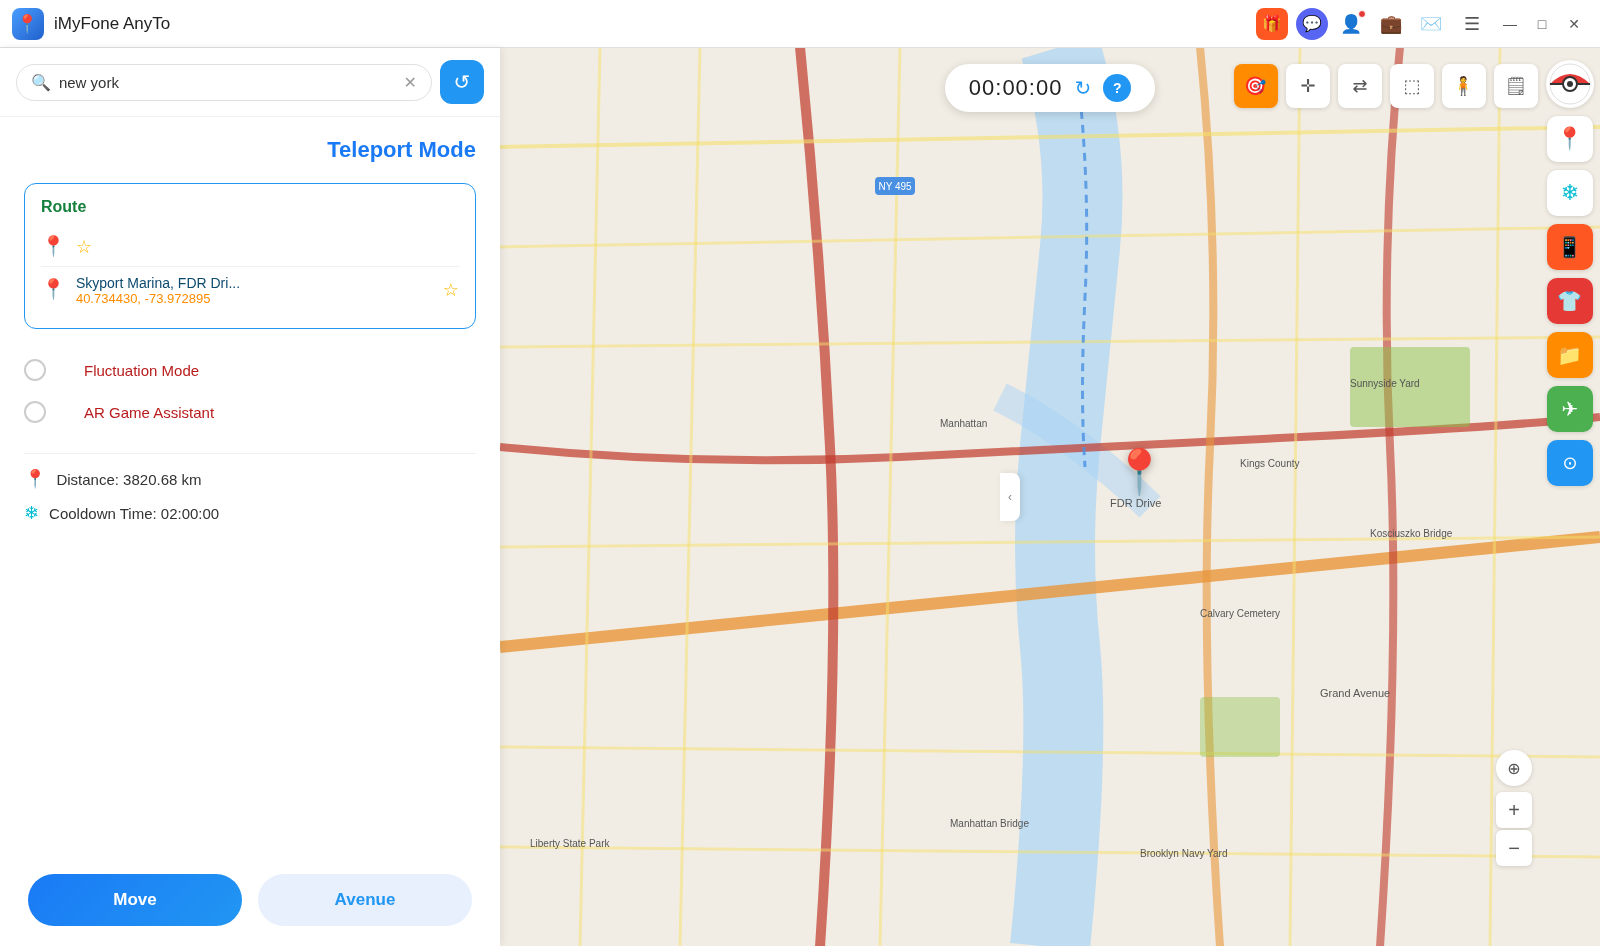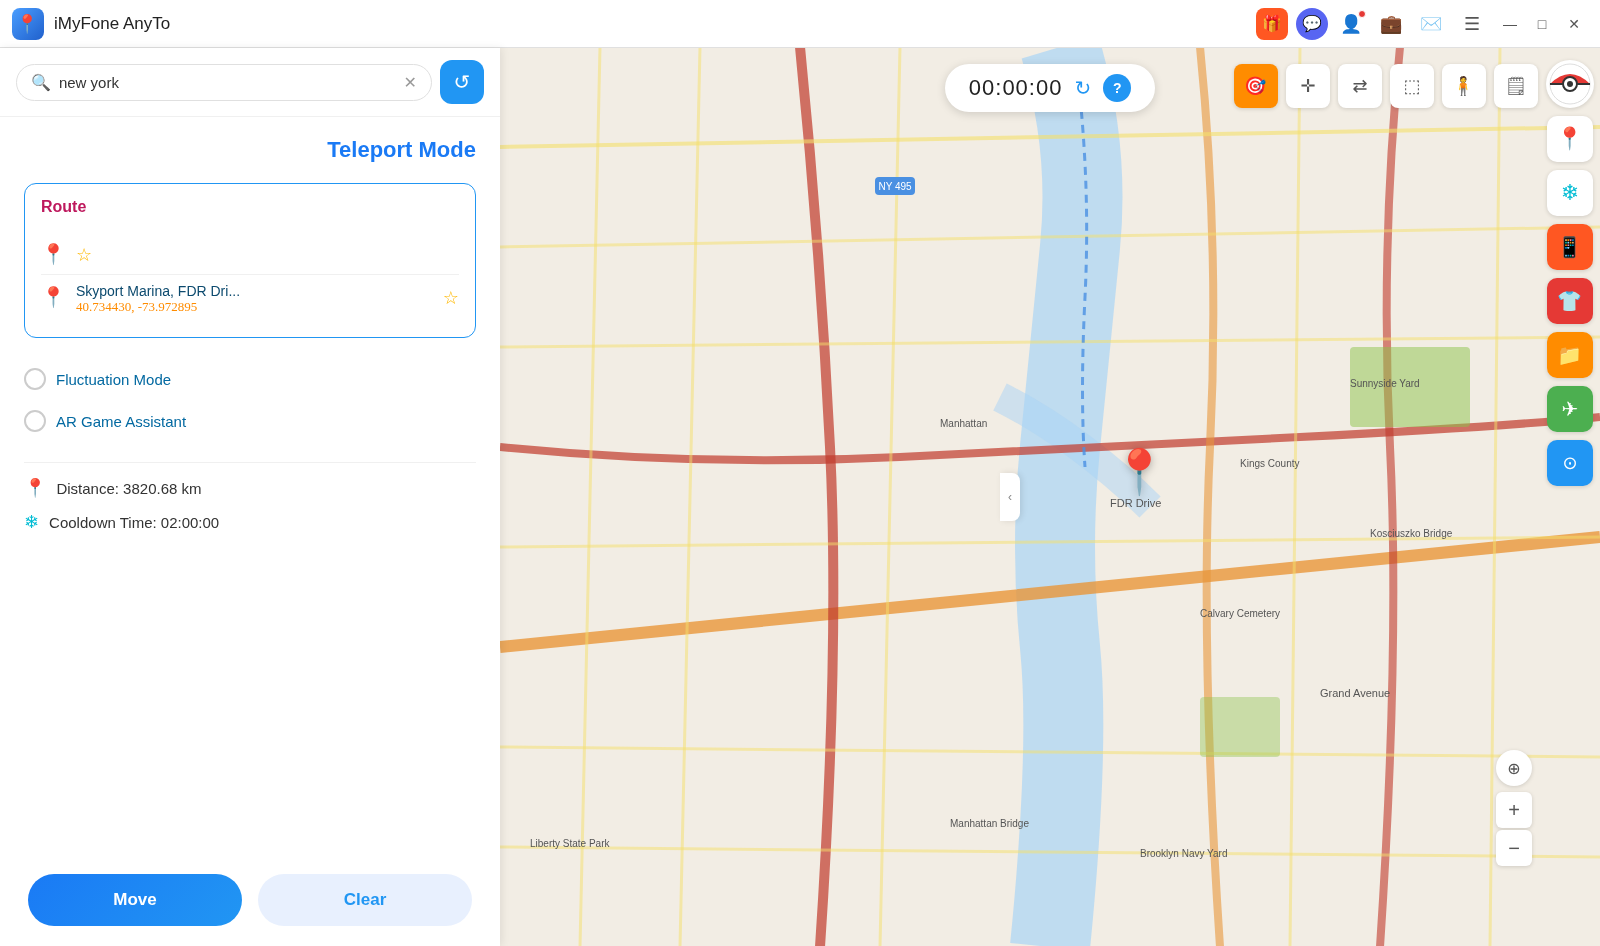--- a/index.html
+++ b/index.html
@@ -177,52 +177,52 @@
       margin-bottom: 20px;
     }
 
     
     .route-box {
       border: 1.5px solid #2196f3;
       border-radius: 12px;
       padding: 14px 16px;
       margin-bottom: 20px;
     }
-    .route-label { font-size: 16px; font-weight: 600; color: #be185d; margin-bottom: 16px; }
+    .route-label { font-size: 16px; font-weight: 600; color: #15803d; margin-bottom: 8px; }
     .route-item {
       display: flex;
       align-items: flex-start;
       gap: 10px;
       padding: 8px 0;
     }
     .route-item + .route-item { border-top: 1px solid #f0f0f0; }
     .route-pin { font-size: 20px; margin-top: 2px; }
     .route-pin.blue { color: #1a7af5; }
     .route-pin.orange { color: #ff8c00; }
     .route-info { flex: 1; }
     .route-name { font-size: 14px; font-weight: 500; color: #222; }
     .route-name.orange { color: #0c4a6e; }
     .route-coords { font-size: 13px; color: #999; }
-    .route-coords.orange { color: #ff8c00; font-family: Liberation Serif, serif; }
+    .route-coords.orange { color: #ff8c00; }
     .star-btn { font-size: 18px; color: #ffb800; cursor: pointer; margin-top: 4px; }
 
     
     .radio-group { margin-bottom: 20px; }
     .radio-item {
       display: flex; align-items: center; gap: 10px;
       padding: 10px 0;
       cursor: pointer;
     }
     .radio-circle {
       width: 22px; height: 22px;
       border: 2px solid #ccc;
       border-radius: 50%;
       display: flex; align-items: center; justify-content: center;
     }
-    .radio-text { font-size: 15px; color: #0369a1; }
+    .radio-text { font-size: 15px; color: #b91c1c; margin-left: 28px; }
 
     
     .info-row {
       display: flex; align-items: center; gap: 10px;
       padding: 6px 0;
       font-size: 15px; color: #333;
     }
     .info-icon { font-size: 18px; }
     .info-icon.blue { color: #1a7af5; }
     .info-icon.cyan { color: #00bcd4; }
@@ -389,21 +389,21 @@
         <span>Distance: 3820.68 km</span>
       </div>
       <div class="info-row">
         <span class="info-icon cyan">❄</span>
         <span>Cooldown Time: 02:00:00</span>
       </div>
     </div>
 
     <div id="panel-buttons">
       <button class="btn-move">Move</button>
-      <button class="btn-clear">Clear</button>
+      <button class="btn-clear">Avenue</button>
     </div>
   </div>
 
   <div id="map-area">
 
     <svg class="map-svg" viewBox="0 0 1100 900" preserveAspectRatio="xMidYMid slice">
       <rect width="1100" height="900" fill="#f2ede4"></rect>
 
       <path d="M 560 0 Q 590 100 580 200 Q 570 300 560 400 Q 550 500 560 600 Q 570 700 550 900" stroke="#aad4f5" stroke-width="80" fill="none" opacity="0.7"></path>
       <path d="M 500 350 Q 540 370 580 400 Q 620 430 650 460" stroke="#aad4f5" stroke-width="30" fill="none" opacity="0.5"></path>

